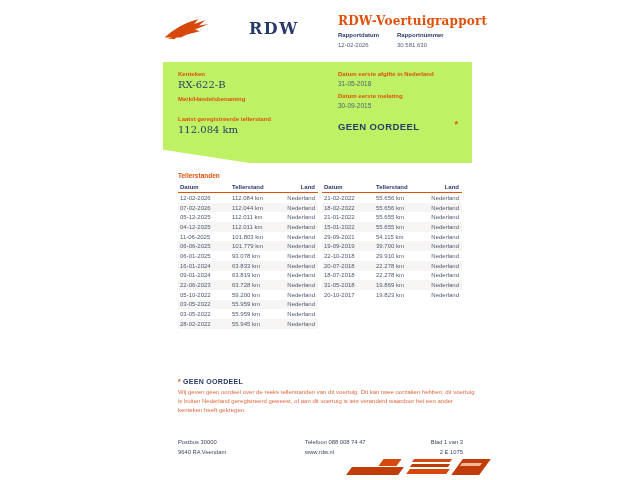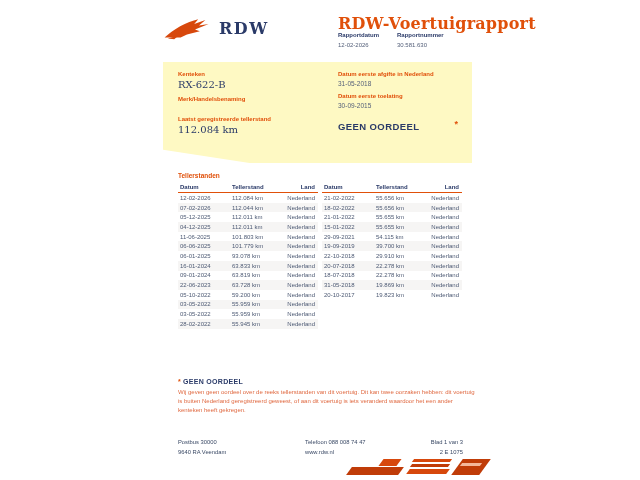--- a/index.html
+++ b/index.html
@@ -1,33 +1,33 @@
 <!DOCTYPE html>
 <html><head>
 <meta charset="utf-8">
 <style>
   * { margin:0; padding:0; box-sizing:border-box; }
   html,body { width:640px; height:480px; background:#ffffff; overflow:hidden;
               font-family:"Liberation Sans", sans-serif; }
   .page { position:relative; width:640px; height:480px; background:#fff; }
 
   
-  .logo-wrap { position:absolute; left:163px; top:13px; display:flex; align-items:center; }
+  .logo-wrap { position:absolute; left:163px; top:13px; display:flex; align-items:center;gap:30px; }
   .logo-wing { width:48px; height:30px; }
   .logo-word { font-family:"DejaVu Serif", serif; font-size:16px; font-weight:600;
                color:#2a3a68; letter-spacing:1.5px; margin-left:8px; }
   .doc-title { position:absolute; left:338px; top:14px; font-family:"DejaVu Serif", serif;
-               font-size:16px; font-weight:700; color:#e0500a; letter-spacing:0.2px; }
+               font-size:12px; font-weight:700; color:#e0500a; letter-spacing:0.2px; }
   .meta-row { position:absolute; left:338px; top:32px; display:flex; gap:18px; }
   .meta-label { font-size:6px; font-weight:700; color:#2a3a68; }
   .meta-value { font-size:6px; color:#55607a; margin-top:4px; }
 
   
   .panel { position:absolute; left:163px; top:62px; width:309px; height:101px;
-           background:#fef9c3;
+           background:#bef264;
            clip-path:polygon(0 0, 100% 0, 100% 100%, 28% 100%, 0 87%); }
   .p-label { font-size:6px; font-weight:700; color:#e0500a; }
   .p-value-big { font-family:"DejaVu Serif", serif; font-size:10px; color:#2a3a68; margin-top:2px; }
   .p-value-sm { font-size:6.5px; color:#55607a; margin-top:3px; }
   .p-left { position:absolute; left:15px; top:9px; width:150px; }
   .p-right { position:absolute; left:175px; top:9px; width:125px; }
   .p-field { margin-bottom:6px; }
   .p-field.gap { margin-top:14px; }
   .verdict { font-size:9.5px; font-weight:700; color:#2a3a68; letter-spacing:0.4px; margin-top:12px; }
   .verdict-ast { position:absolute; right:14px; top:57px; color:#e0500a; font-size:9px; font-weight:700; }

